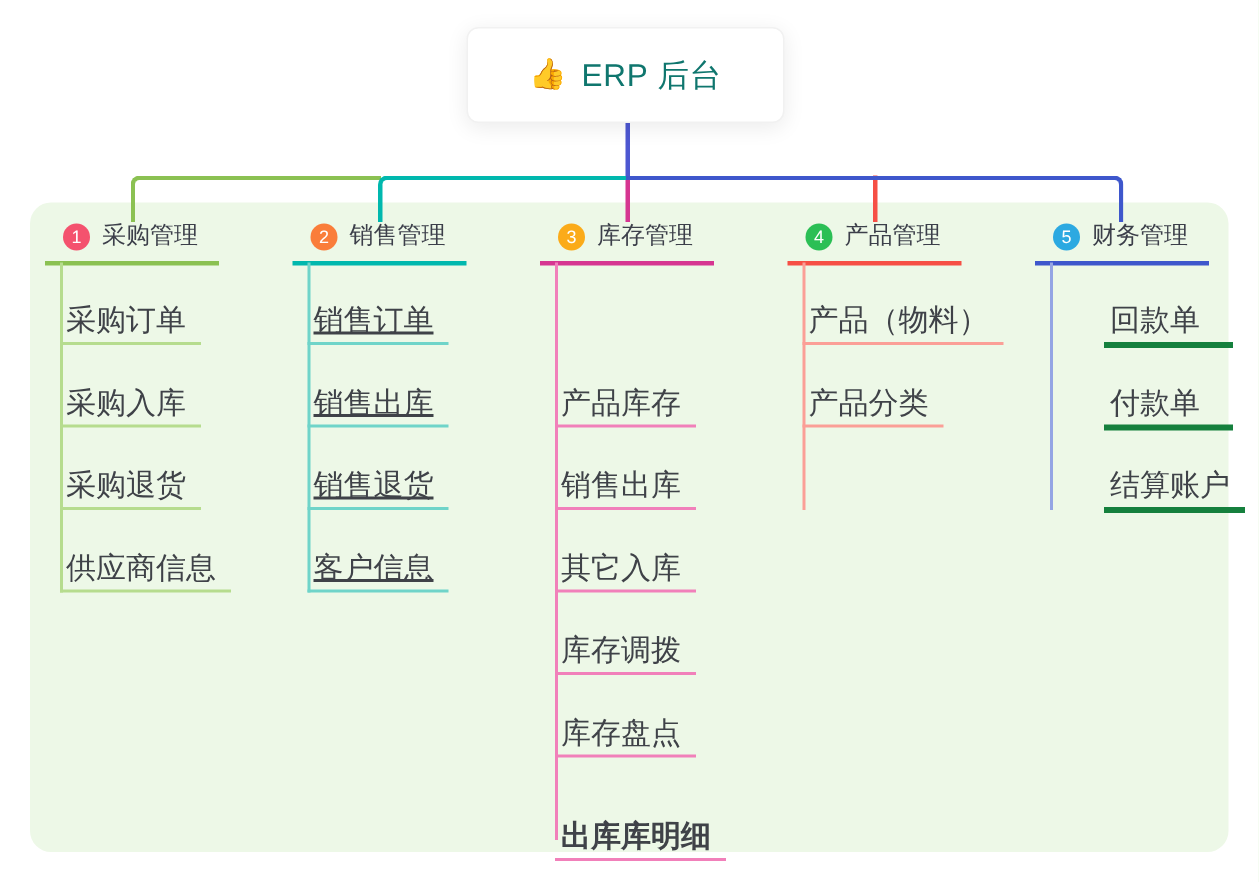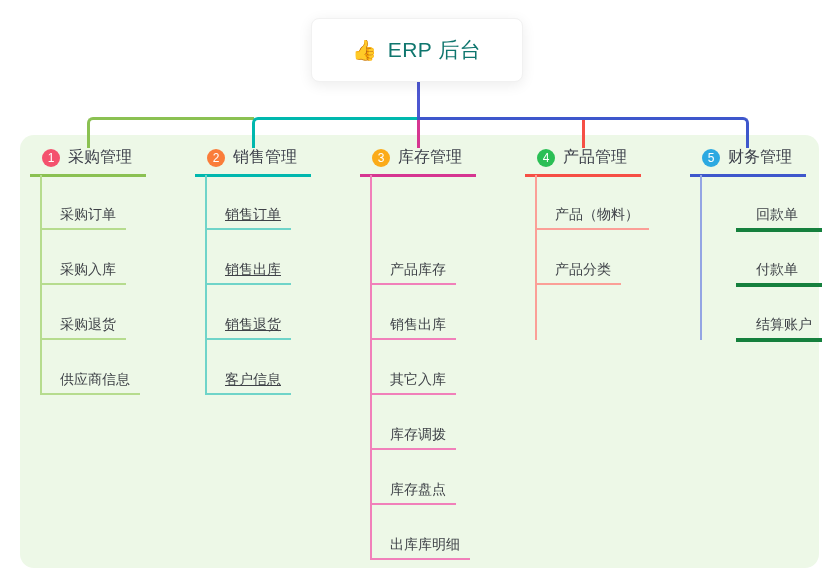--- a/index.html
+++ b/index.html
@@ -60,30 +60,30 @@
   .b5 .badge{background:#2ca9e1;}
   .spine{position:absolute;left:10px;top:28px;width:2px;}
   .b1 .spine{background:#b6dc8e;}
   .b2 .spine{background:#6fd4c9;}
   .b3 .spine{background:#f180ba;}
   .b4 .spine{background:#fb9f97;}
   .b5 .spine{background:#94a5e4;}
   .spine.n4{height:220px;} .spine.n7{height:385px;} .spine.n3{height:165px;}
   .child{
     position:absolute;left:10px;min-width:86px;box-sizing:border-box;
-    padding:0 10px 4px 20px;line-height:20px;font-size:14px;color:#3f4248;
+    padding:0 10px 4px 4px;line-height:20px;font-size:20px;color:#3f4248;
     white-space:nowrap;cursor:pointer;
   }
   .b1 .child{border-bottom:2px solid #b6dc8e;}
   .b2 .child{border-bottom:2px solid #6fd4c9;text-decoration:underline;}
   .b3 .child{border-bottom:2px solid #f180ba;}
   .b4 .child{border-bottom:2px solid #fb9f97;}
   .b5 .child{border-bottom:4px solid #15803d;margin-left:36px;}
   .r0{top:57px;} .r1{top:112px;} .r2{top:167px;} .r3{top:222px;text-align:right;}
-  .r4{top:277px;} .r5{top:332px;} .r6{top:387px;}
+  .r4{top:277px;} .r5{top:332px;} .r6{top:401px;font-weight:bold;}
 </style>
 </head>
 <body>
 
 <div class="panel"></div>
 
 <div class="conn root-vline"></div>
 <div class="conn elbow elbow-green"></div>
 <div class="conn elbow elbow-teal"></div>
 <div class="conn drop-red"></div>

